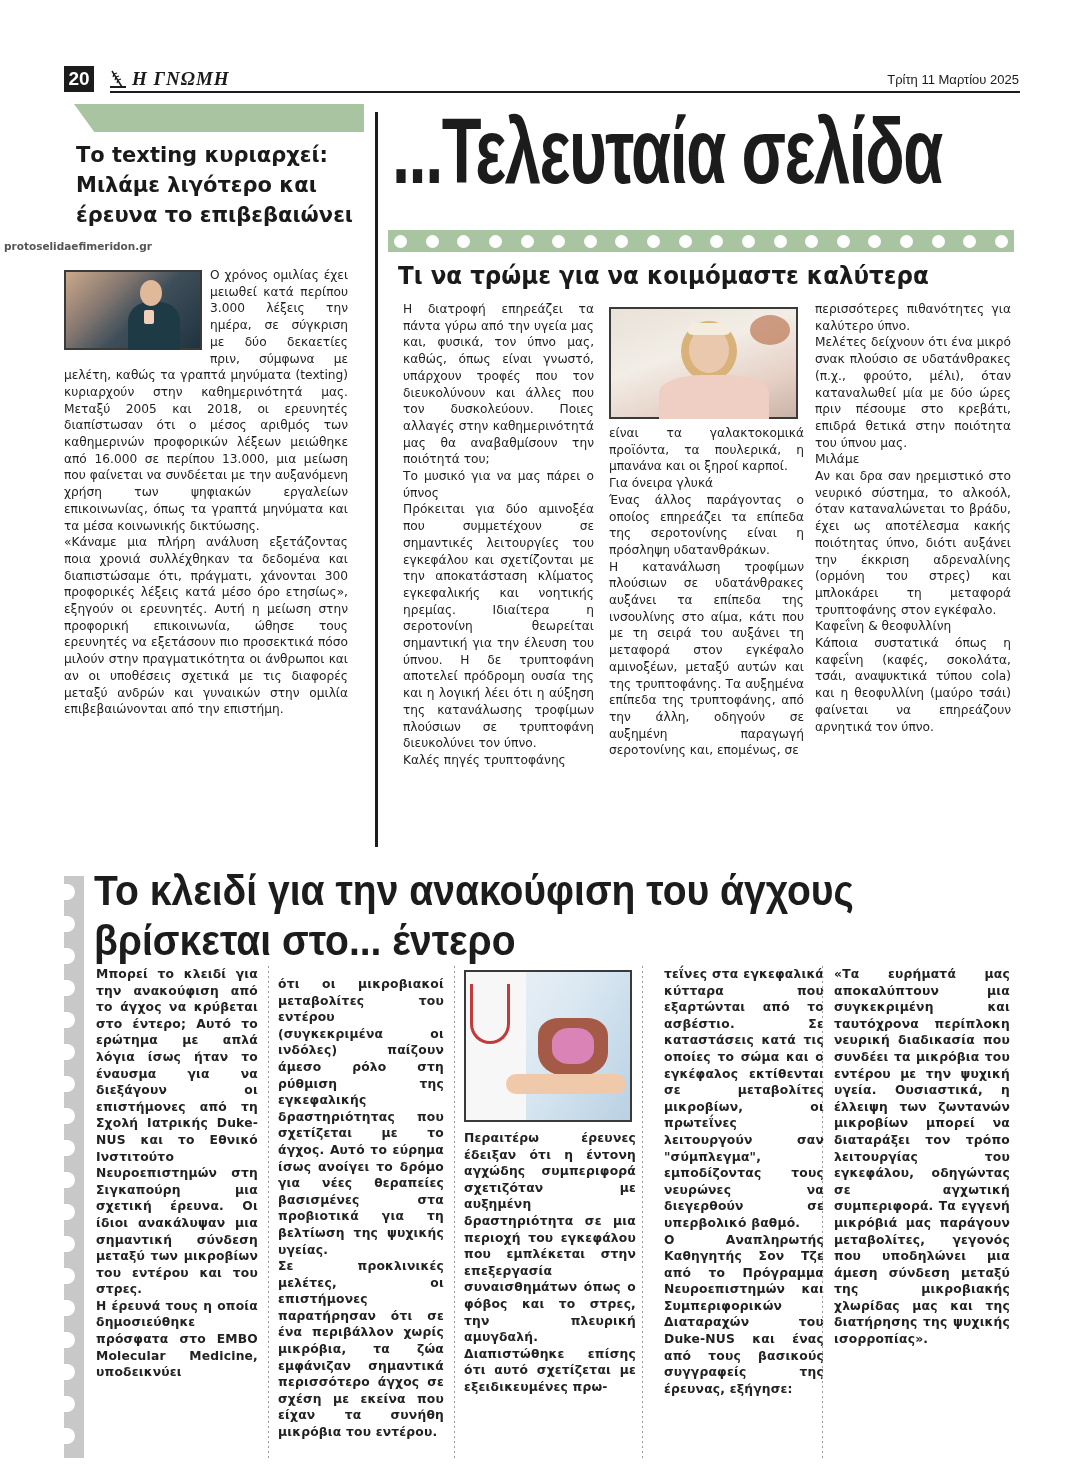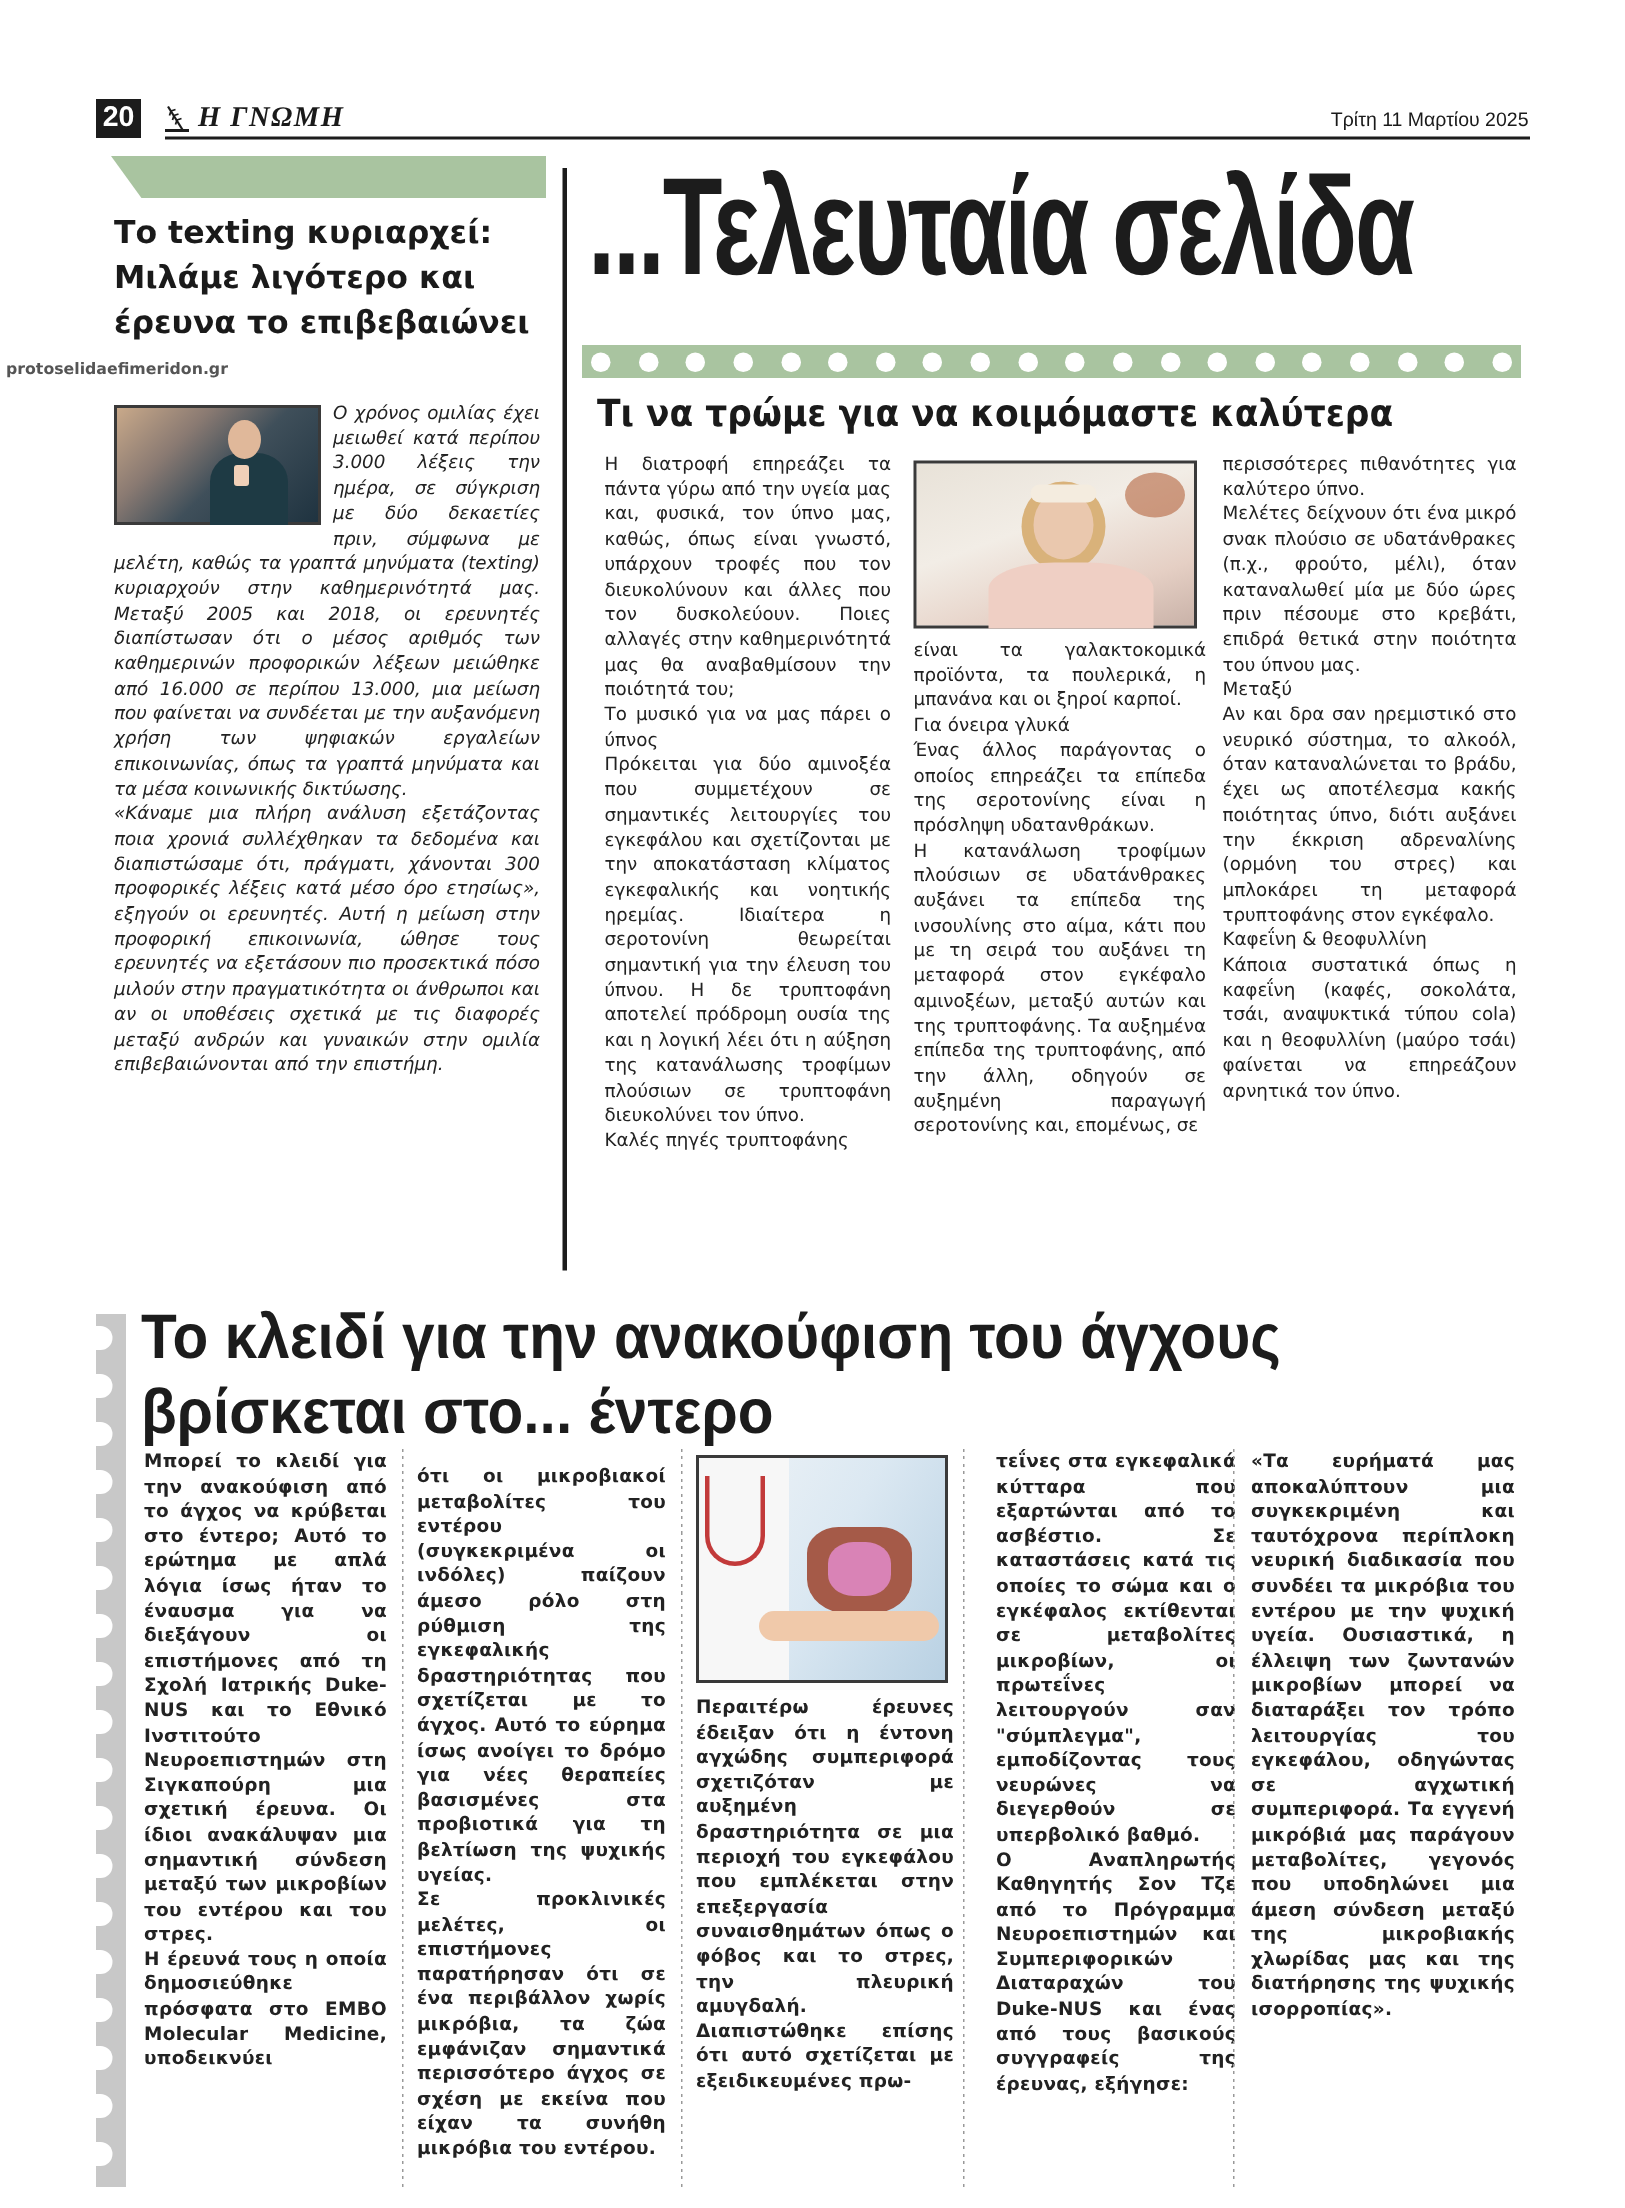--- a/index.html
+++ b/index.html
@@ -19,21 +19,21 @@
 
   
   .green-banner { left: 74px; top: 104px; width: 290px; height: 28px; background: #a9c4a0;
     clip-path: polygon(0 0, 100% 0, 100% 100%, 7% 100%); }
   .left-headline { left: 76px; top: 140px; width: 290px; font-family: "DejaVu Sans", sans-serif; font-weight: bold;
     font-size: 21px; line-height: 30px; color: #1a1a1a; }
   .watermark { left: 2px; top: 240px; font-family: "DejaVu Sans", sans-serif; font-weight: bold; font-size: 10.5px; color: #555; background: #fff; padding: 0 2px; }
   .v-rule { left: 375px; top: 112px; width: 3px; height: 735px; background: #1c1c1c; }
 
   .body-text { font-family: "DejaVu Sans", sans-serif; font-size: 12.2px; line-height: 16.7px; text-align: justify; hyphens: none; color: #222; }
-  .left-col { left: 76px; top: 267px; width: 284px; font-style: italic; }
+  .left-col { left: 64px; top: 267px; width: 284px; }
   .photo { float: left; margin: 3px 8px 2px 0; border: 2px solid #3a3a3a; }
   .photo-texting { width: 138px; height: 80px;
     background: linear-gradient(135deg, #c9a98a 0%, #8a7a72 30%, #3f4f5a 55%, #1f3340 100%); position: relative; }
   .photo-texting .face { position: absolute; left: 74px; top: 8px; width: 22px; height: 26px; border-radius: 50%; background: #e0b89a; }
   .photo-texting .body { position: absolute; left: 62px; top: 30px; width: 52px; height: 48px; border-radius: 40% 40% 0 0; background: #1e3a44; }
   .photo-texting .phone { position: absolute; left: 78px; top: 38px; width: 10px; height: 14px; background: #f0d0b8; border-radius: 2px; }
 
   
   .big-title { left: 392px; top: 104px; width: 640px; font-family: "Liberation Sans", sans-serif; font-weight: bold; font-size: 88px;
     line-height: 90px; letter-spacing: -2px; transform: scaleX(0.74) scaleY(1.05); transform-origin: left top; white-space: nowrap; color: #1c1c1c; }
@@ -144,21 +144,21 @@
       <div class="food"></div>
   </div>
   <p>είναι τα γαλακτοκομικά προϊόντα, τα πουλερικά, η μπανάνα και οι ξηροί καρποί.</p>
   <p>Για όνειρα γλυκά</p>
   <p>Ένας άλλος παράγοντας ο οποίος επηρεάζει τα επίπεδα της σεροτονίνης είναι η πρόσληψη υδατανθράκων.</p>
   <p>Η κατανάλωση τροφίμων πλούσιων σε υδατάνθρακες αυξάνει τα επίπεδα της ινσουλίνης στο αίμα, κάτι που με τη σειρά του αυξάνει τη μεταφορά στον εγκέφαλο αμινοξέων, μεταξύ αυτών και της τρυπτοφάνης. Τα αυξημένα επίπεδα της τρυπτοφάνης, από την άλλη, οδηγούν σε αυξημένη παραγωγή σεροτονίνης και, επομένως, σε</p>
 </div>
 <div class="abs body-text sleep-col3">
   <p>περισσότερες πιθανότητες για καλύτερο ύπνο.</p>
   <p>Μελέτες δείχνουν ότι ένα μικρό σνακ πλούσιο σε υδατάνθρακες (π.χ., φρούτο, μέλι), όταν καταναλωθεί μία με δύο ώρες πριν πέσουμε στο κρεβάτι, επιδρά θετικά στην ποιότητα του ύπνου μας.</p>
-  <p>Μεταξύ</p>
+  <p>Μιλάμε</p>
   <p>Αν και δρα σαν ηρεμιστικό στο νευρικό σύστημα, το αλκοόλ, όταν καταναλώνεται το βράδυ, έχει ως αποτέλεσμα κακής ποιότητας ύπνο, διότι αυξάνει την έκκριση αδρεναλίνης (ορμόνη του στρες) και μπλοκάρει τη μεταφορά τρυπτοφάνης στον εγκέφαλο.</p>
   <p>Καφεΐνη &amp; θεοφυλλίνη</p>
   <p>Κάποια συστατικά όπως η καφεΐνη (καφές, σοκολάτα, τσάι, αναψυκτικά τύπου cola) και η θεοφυλλίνη (μαύρο τσάι) φαίνεται να επηρεάζουν αρνητικά τον ύπνο.</p>
 </div>
 
 <div class="abs film-strip">
   <div class="film-hole" style="top:8px"></div>
     <div class="film-hole" style="top:40px"></div>
     <div class="film-hole" style="top:72px"></div>
   <div class="film-hole" style="top:104px"></div>

